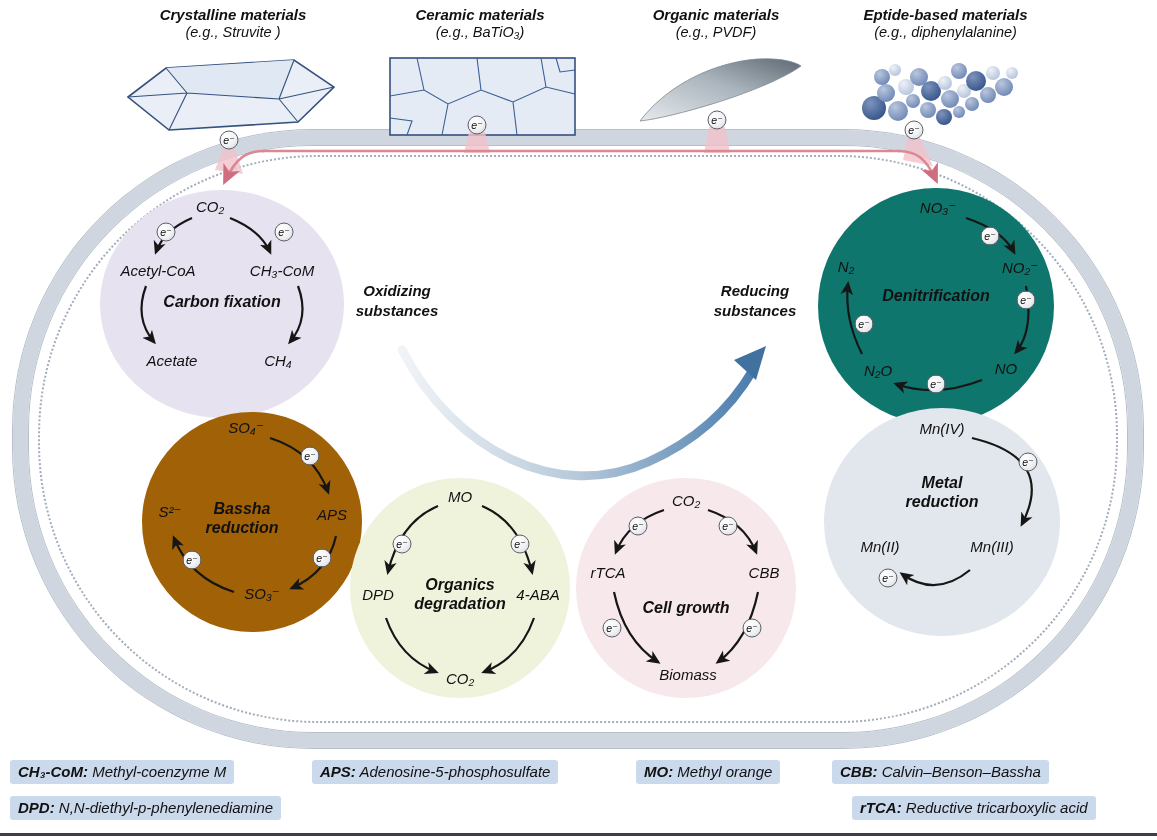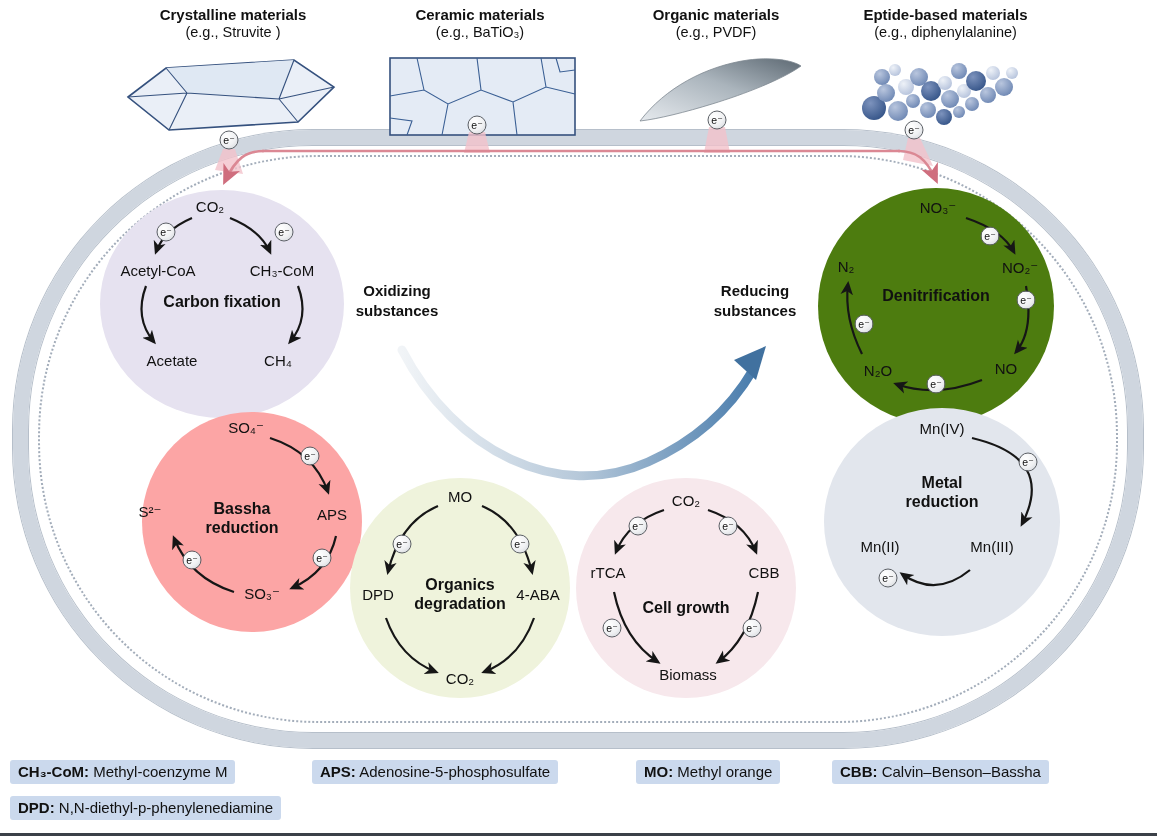--- a/index.html
+++ b/index.html
@@ -1,17 +1,17 @@
 <!DOCTYPE html>
 <html><head>
 <meta charset="utf-8">
 <style>
   * { margin:0; padding:0; box-sizing:border-box; }
   body { font-family:"Liberation Sans","DejaVu Sans",sans-serif; color:#111; background:#fff; }
-  .canvas { position:relative; width:1157px; height:840px; background:#fff; overflow:hidden; }
+  .canvas { position:relative; width:1157px; height:840px; background:#fff; overflow:hidden;font-style:italic; }
 
   
   .cell-outer { position:absolute; left:13px; top:130px; width:1130px; height:618px;
     border:15px solid #cfd6df; border-radius:300px;
     box-shadow:0 0 0 1px #b6bfca, inset 0 0 0 1px #b6bfca; z-index:0; }
   .cell-dotted { position:absolute; left:38px; top:155px; width:1080px; height:568px;
     border:2px dotted #a3adba; border-radius:280px; z-index:0; }
 
   
   .cycle { position:absolute; border-radius:50%; z-index:1; }
@@ -174,30 +174,30 @@
     <div class="node" style="left:110px;top:16px">CO₂</div>
     <div class="node" style="left:58px;top:80px">Acetyl-CoA</div>
     <div class="node" style="left:182px;top:80px">CH₃-CoM</div>
     <div class="node" style="left:72px;top:170px">Acetate</div>
     <div class="node" style="left:178px;top:170px">CH₄</div>
     <div class="cycle-title" style="left:122px;top:112px">Carbon fixation</div>
     <span class="ebadge" style="left:66px;top:42px">e⁻</span>
     <span class="ebadge" style="left:184px;top:42px">e⁻</span>
   </div>
 
-  <div class="cycle" style="left:142px;top:412px;width:220px;height:220px;background:#fca5a5">
+  <div class="cycle" style="left:142px;top:412px;width:220px;height:220px;background:#a16207">
     <svg class="arcs" width="220" height="220">
       <path d="M128 26 Q172 40 186 80" fill="none" stroke="#161616" stroke-width="2.2" marker-end="url(#mArrB)"></path>
       <path d="M194 124 Q186 160 150 176" fill="none" stroke="#161616" stroke-width="2.2" marker-end="url(#mArrB)"></path>
       <path d="M92 180 Q48 166 32 126" fill="none" stroke="#161616" stroke-width="2.2" marker-end="url(#mArrB)"></path>
     </svg>
     <div class="node" style="left:104px;top:16px">SO₄⁻</div>
     <div class="node" style="left:190px;top:102px">APS</div>
     <div class="node" style="left:120px;top:182px">SO₃⁻</div>
-    <div class="node" style="left:8px;top:100px">S²⁻</div>
+    <div class="node" style="left:28px;top:100px">S²⁻</div>
     <div class="cycle-title" style="left:100px;top:106px;width:96px">Bassha reduction</div>
     <span class="ebadge" style="left:168px;top:44px">e⁻</span>
     <span class="ebadge" style="left:180px;top:146px">e⁻</span>
     <span class="ebadge" style="left:50px;top:148px">e⁻</span>
   </div>
 
   <div class="cycle" style="left:350px;top:478px;width:220px;height:220px;background:#eff3dc">
     <svg class="arcs" width="220" height="220">
       <path d="M88 28 Q50 44 38 94" fill="none" stroke="#161616" stroke-width="2.2" marker-end="url(#mArrB)"></path>
       <path d="M132 28 Q170 44 182 94" fill="none" stroke="#161616" stroke-width="2.2" marker-end="url(#mArrB)"></path>
@@ -224,21 +224,21 @@
     <div class="node" style="left:188px;top:94px">CBB</div>
     <div class="node" style="left:112px;top:196px">Biomass</div>
     <div class="node" style="left:32px;top:94px">rTCA</div>
     <div class="cycle-title" style="left:110px;top:130px">Cell growth</div>
     <span class="ebadge" style="left:62px;top:48px">e⁻</span>
     <span class="ebadge" style="left:152px;top:48px">e⁻</span>
     <span class="ebadge" style="left:36px;top:150px">e⁻</span>
     <span class="ebadge" style="left:176px;top:150px">e⁻</span>
   </div>
 
-  <div class="cycle" style="left:818px;top:188px;width:236px;height:236px;background:#4d7c0f">
+  <div class="cycle" style="left:818px;top:188px;width:236px;height:236px;background:#0f766e">
     <svg class="arcs" width="236" height="236">
       <path d="M148 30 Q184 42 196 64" fill="none" stroke="#161616" stroke-width="2.2" marker-end="url(#mArrB)"></path>
       <path d="M208 98 Q216 142 198 164" fill="none" stroke="#161616" stroke-width="2.2" marker-end="url(#mArrB)"></path>
       <path d="M164 192 Q118 210 78 196" fill="none" stroke="#161616" stroke-width="2.2" marker-end="url(#mArrB)"></path>
       <path d="M44 166 Q26 130 30 96" fill="none" stroke="#161616" stroke-width="2.2" marker-end="url(#mArrB)"></path>
     </svg>
     <div class="node" style="left:120px;top:20px">NO₃⁻</div>
     <div class="node" style="left:202px;top:80px">NO₂⁻</div>
     <div class="node" style="left:188px;top:180px">NO</div>
     <div class="node" style="left:60px;top:182px">N₂O</div>
@@ -261,15 +261,16 @@
     <div class="cycle-title" style="left:118px;top:84px">Metal reduction</div>
     <span class="ebadge" style="left:204px;top:54px">e⁻</span>
     <span class="ebadge" style="left:64px;top:170px">e⁻</span>
   </div>
 
   <span class="abbr" style="left:10px;top:760px"><b>CH₃-CoM:</b> <span>Methyl-coenzyme M</span></span>
   <span class="abbr" style="left:312px;top:760px"><b>APS:</b> <span>Adenosine-5-phosphosulfate</span></span>
   <span class="abbr" style="left:636px;top:760px"><b>MO:</b> <span>Methyl orange</span></span>
   <span class="abbr" style="left:832px;top:760px"><b>CBB:</b> <span>Calvin–Benson–Bassha</span></span>
   <span class="abbr" style="left:10px;top:796px"><b>DPD:</b> <span>N,N-diethyl-p-phenylenediamine</span></span>
+  <span class="abbr" style="left:852px;top:796px"><b>rTCA:</b> <span>Reductive tricarboxylic acid</span></span>
 
   <div class="bottom-rule"></div>
 </div>
 
 </body></html>

